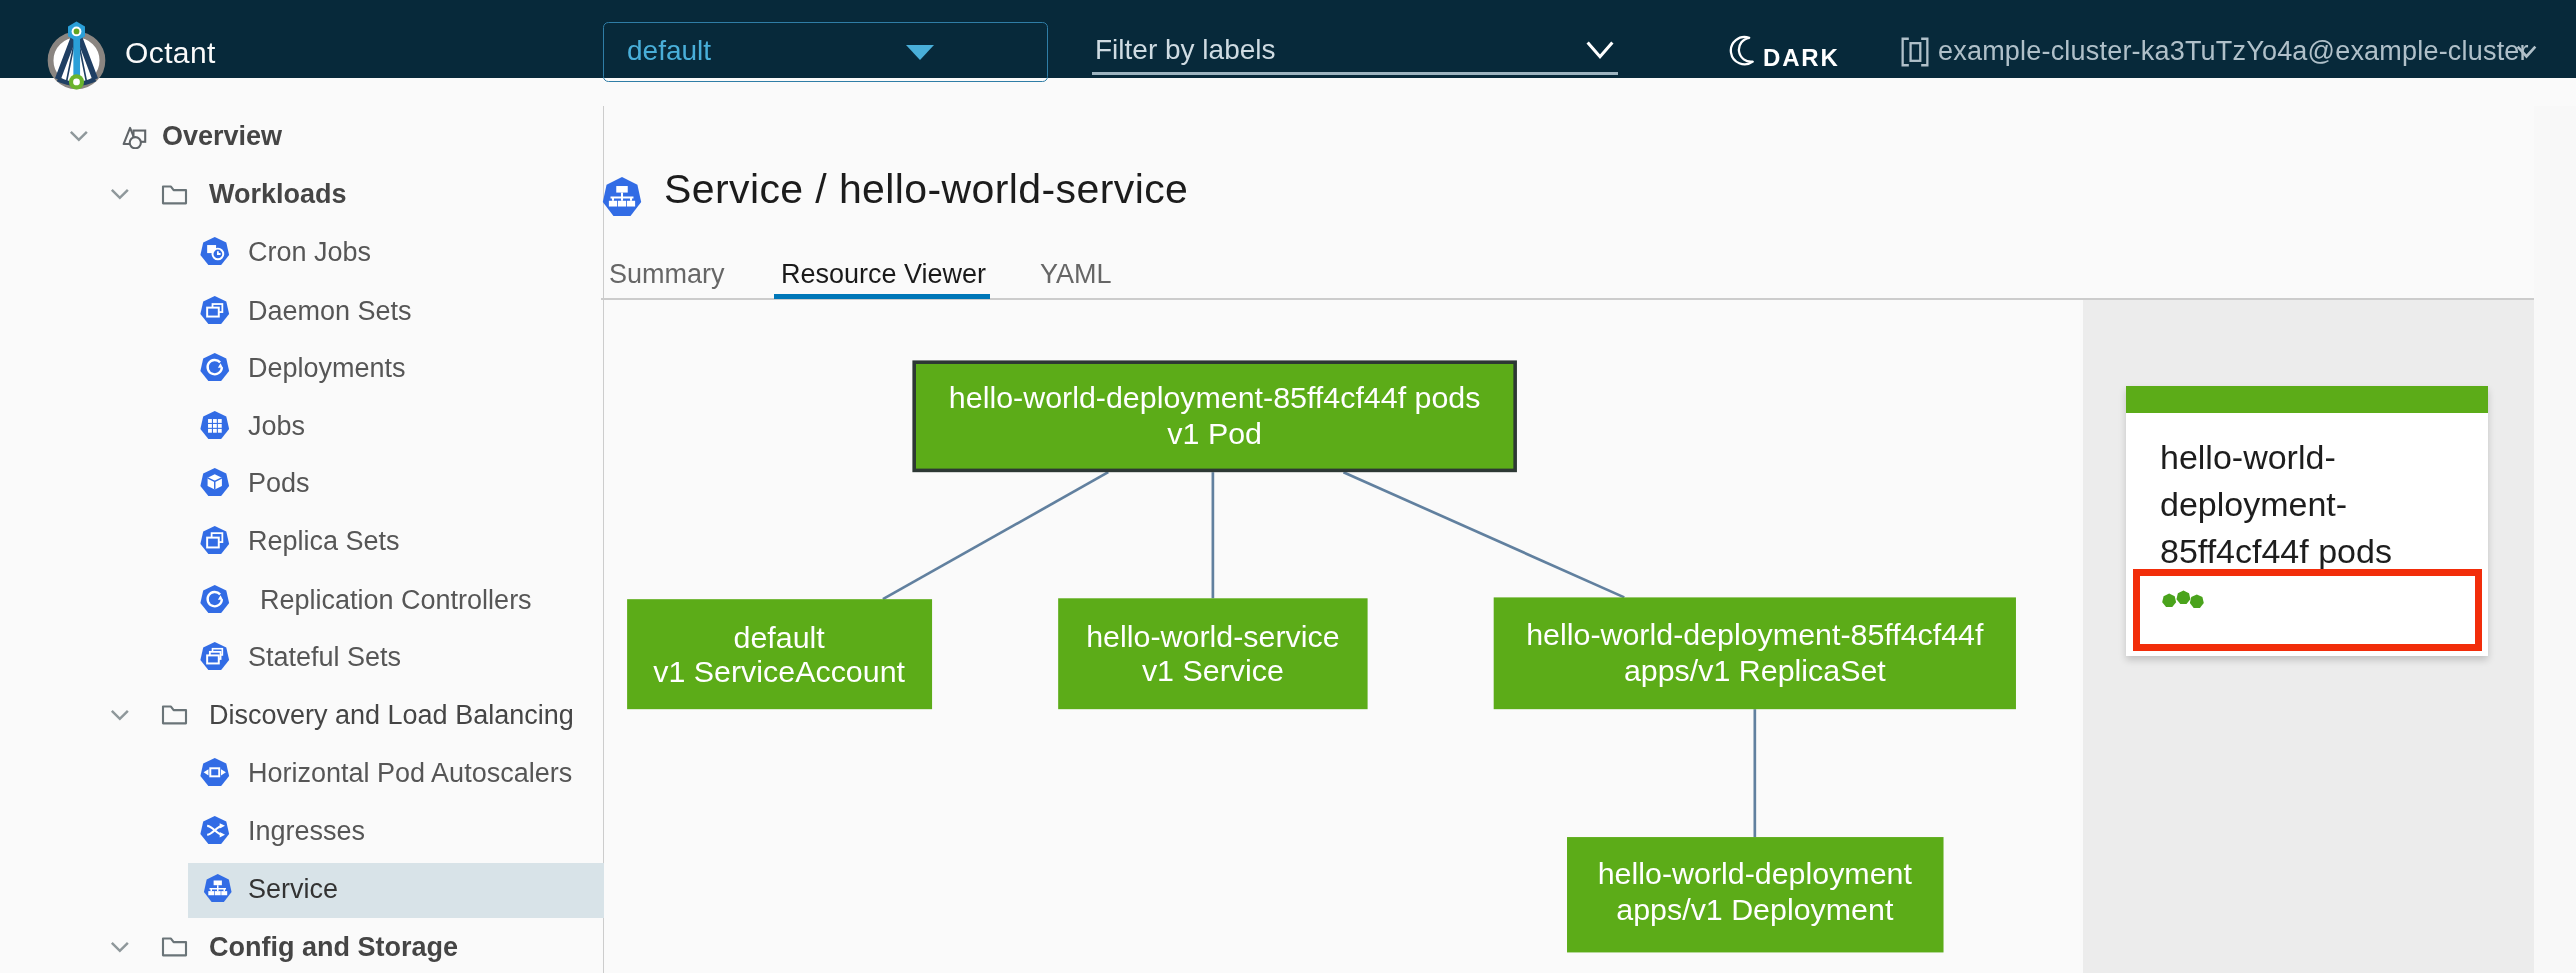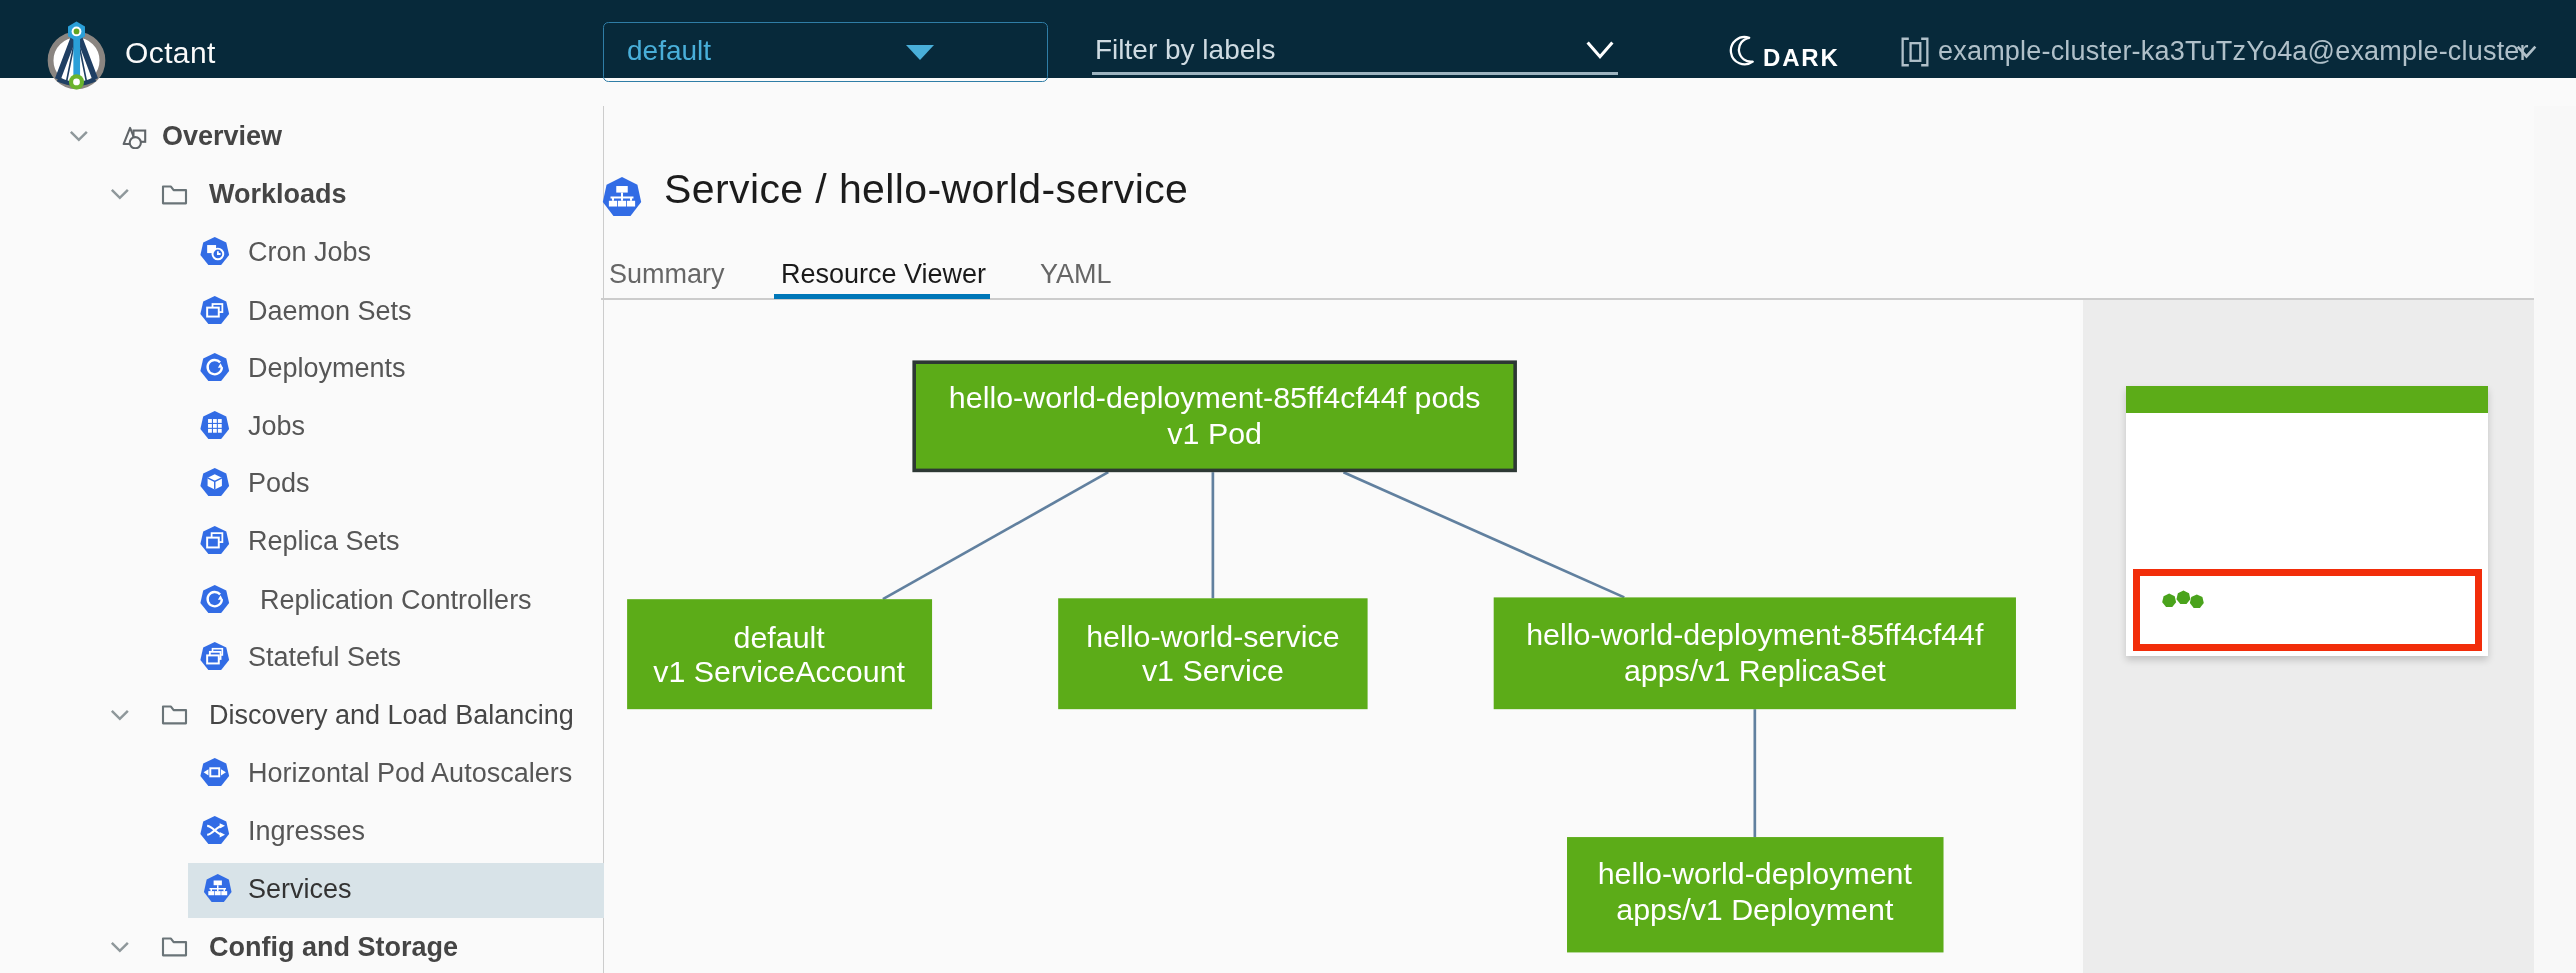--- a/index.html
+++ b/index.html
@@ -192,21 +192,21 @@
   <div class="abs lbl" style="left:200px; top:710px; line-height:30px;">Ingresses</div>
 
   <svg class="abs" style="left:155px; top:768px;" width="29.5" height="29.5" viewBox="0 0 48 50">
     <polygon points="24,0 42.8,9.4 47.4,30.6 34.4,47.5 13.6,47.5 0.6,30.6 5.2,9.4" fill="#326ce5"></polygon>
     <rect x="17" y="11" width="14" height="8" fill="#fff"></rect>
     <path d="M24 19 V25 M10 25 H38 M13 25 V29 M24 25 V29 M35 25 V29" stroke="#fff" stroke-width="2.5" fill="none"></path>
     <rect x="8" y="29" width="10" height="7" fill="#fff"></rect>
     <rect x="19" y="29" width="10" height="7" fill="#fff"></rect>
     <rect x="30" y="29" width="10" height="7" fill="#fff"></rect>
   </svg>
-  <div class="abs lbl" style="left:200px; top:768px; line-height:30px; color:#333333;">Services</div>
+  <div class="abs lbl" style="left:200px; top:768px; line-height:30px; color:#333333;">Service</div>
 
   <svg class="abs" style="left:62px; top:835px;" width="19.7" height="11.6" viewBox="0 0 22 13">
       <polyline points="2,2 11,11 20,2" fill="none" stroke="#8f989b" stroke-width="2.8"></polyline>
     </svg>
   <svg class="abs" style="left:113px; top:829px;" width="27" height="23" viewBox="0 0 30 26">
       <path d="M2 23 V4 H11 L14 8 H28 V23 Z" fill="none" stroke="#6a7478" stroke-width="2.4" stroke-linejoin="round"></path>
     </svg>
   <div class="abs lblb" style="left:161px; top:826px; line-height:30px; font-size:27px; color:#454545; font-weight:700;">Config and Storage</div>
 </div>
 
@@ -248,20 +248,21 @@
 <div class="tab" style="left:609px; color:#666666;">Summary</div>
 <div class="tab" style="left:781px; color:#1a1a1a;">Resource Viewer</div>
 <div class="tab" style="left:1040px; color:#666666;">YAML</div>
 <div id="tabline"></div>
 <div id="tabunder"></div>
 
 <div id="rstrip"></div>
 <div id="rpanel"></div>
 <div id="card">
   <div id="cardbar"></div>
+  <div id="cardtitle">hello-world-<br>deployment-<br>85ff4cf44f pods</div>
   <div id="redbox">
     <svg style="position:absolute; left:21.5px; top:9.8px;" width="50" height="25" viewBox="0 0 56 28">
       <polygon points="8,0 14.25,3.01 15.8,9.78 11.47,15.21 4.53,15.21 0.2,9.78 1.75,3.01" transform="translate(0,8.4)" fill="#4aa31c"></polygon>
       <polygon points="8,0 14.25,3.01 15.8,9.78 11.47,15.21 4.53,15.21 0.2,9.78 1.75,3.01" transform="translate(16,5)" fill="#4aa31c"></polygon>
       <polygon points="8,0 14.25,3.01 15.8,9.78 11.47,15.21 4.53,15.21 0.2,9.78 1.75,3.01" transform="translate(31,9.4)" fill="#4aa31c"></polygon>
     </svg>
   </div>
 </div>
 
 

